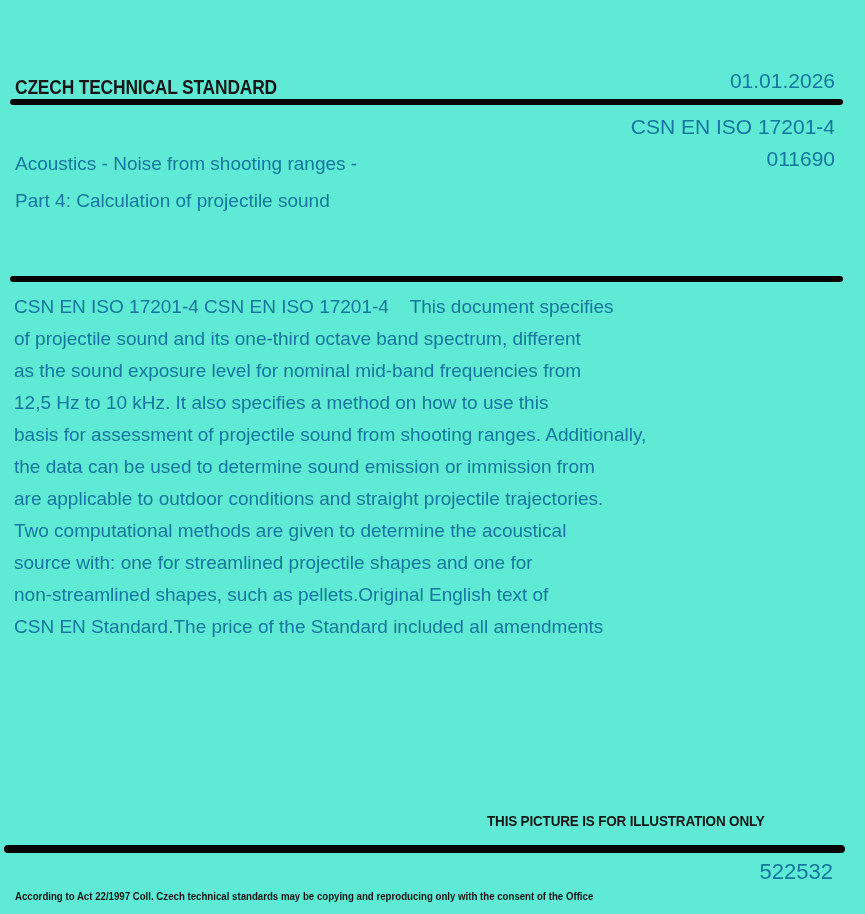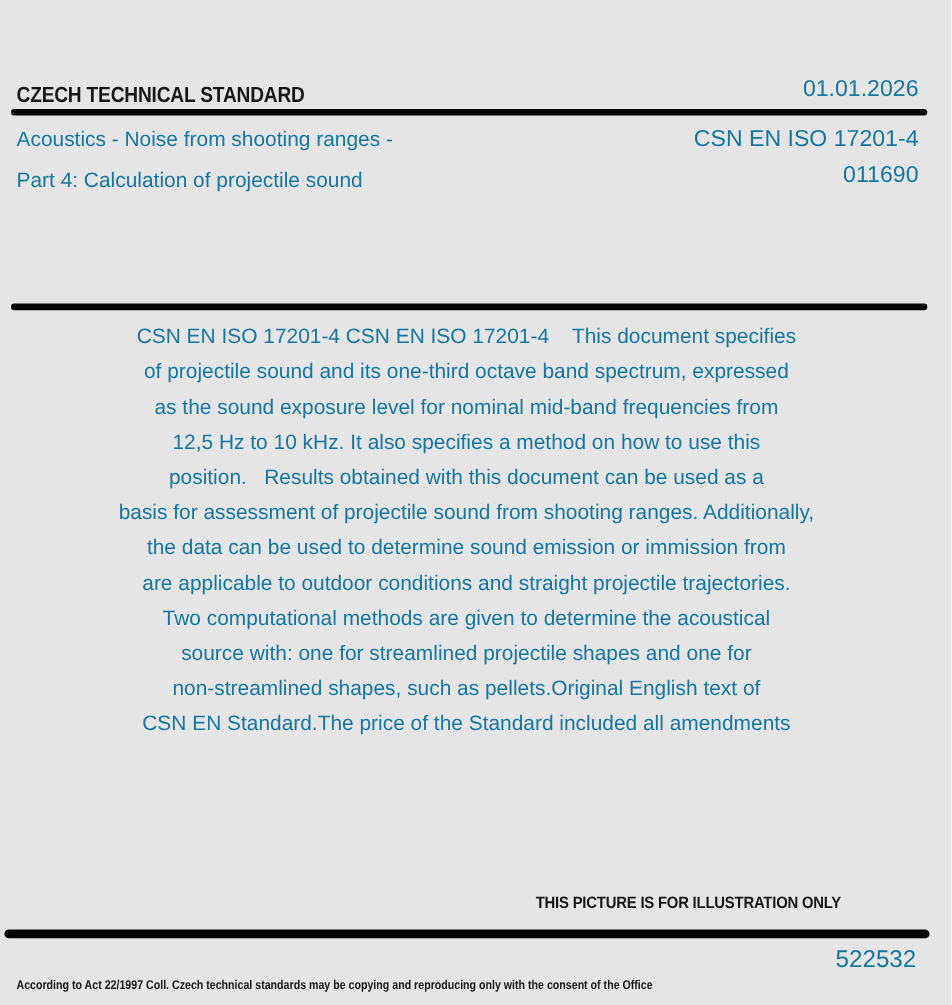--- a/index.html
+++ b/index.html
@@ -3,21 +3,21 @@
 <meta charset="utf-8">
 <style>
   * { margin: 0; padding: 0; box-sizing: border-box; }
   html, body { background: #ffffff; }
   :root { --accent: #15779f; --ink: #161616; }
 
   .page {
     position: relative;
     width: 865px;
     height: 914px;
-    background: #e5e5e5;
+    background: #5eead4;
     font-family: "Liberation Sans", sans-serif;
     overflow: hidden;
   }
 
   
   .header-title {
     position: absolute;
     left: 15px; top: 76px;
     font-size: 20px;
     font-weight: 700;
@@ -45,20 +45,21 @@
   .rule-2 { left: 10px; top: 276px; width: 833px; height: 6px; }
   .rule-3 { left: 4px;  top: 845px; width: 841px; height: 8px; border-radius: 4px; }
 
   
   .title-left {
     position: absolute;
     left: 15px;
     font-size: 19px;
     color: var(--accent);
     white-space: pre;
+    margin-top: 36px;
   }
   .title-left.l1 { top: 117px; }
   .title-left.l2 { top: 154px; }
   .title-right {
     position: absolute;
     right: 30px;
     font-size: 21px;
     color: var(--accent);
     text-align: right;
     white-space: pre;
@@ -67,21 +68,20 @@
   .title-right.r2 { top: 147px; }
 
   
   .body-text {
     position: absolute;
     left: 14px; top: 291px;
     width: 820px;
     color: var(--accent);
     font-size: 19px;
     line-height: 32px;
-    text-align: center;
   }
   .body-line { white-space: pre; height: 32px; }
 
   
   .notice {
     position: absolute;
     left: 487px; top: 812px;
     font-size: 15px;
     font-weight: 700;
     color: var(--ink);
@@ -122,24 +122,23 @@
 
   <div class="title-left l1">Acoustics - Noise from shooting ranges -</div>
   <div class="title-left l2">Part 4: Calculation of projectile sound</div>
   <div class="title-right r1">CSN EN ISO 17201-4</div>
   <div class="title-right r2">011690</div>
 
   <div class="rule rule-2"></div>
 
   <div class="body-text">
     <div class="body-line">CSN EN ISO 17201-4 CSN EN ISO 17201-4    This document specifies</div>
-    <div class="body-line">of projectile sound and its one-third octave band spectrum, expressed</div>
+    <div class="body-line">of projectile sound and its one-third octave band spectrum, different</div>
     <div class="body-line">as the sound exposure level for nominal mid-band frequencies from</div>
     <div class="body-line">12,5 Hz to 10 kHz. It also specifies a method on how to use this</div>
-    <div class="body-line">position.   Results obtained with this document can be used as a</div>
     <div class="body-line">basis for assessment of projectile sound from shooting ranges. Additionally,</div>
     <div class="body-line">the data can be used to determine sound emission or immission from</div>
     <div class="body-line">are applicable to outdoor conditions and straight projectile trajectories.</div>
     <div class="body-line">Two computational methods are given to determine the acoustical</div>
     <div class="body-line">source with: one for streamlined projectile shapes and one for</div>
     <div class="body-line">non-streamlined shapes, such as pellets.Original English text of</div>
     <div class="body-line">CSN EN Standard.The price of the Standard included all amendments</div>
   </div>
 
   <div class="notice">THIS PICTURE IS FOR ILLUSTRATION ONLY</div>

